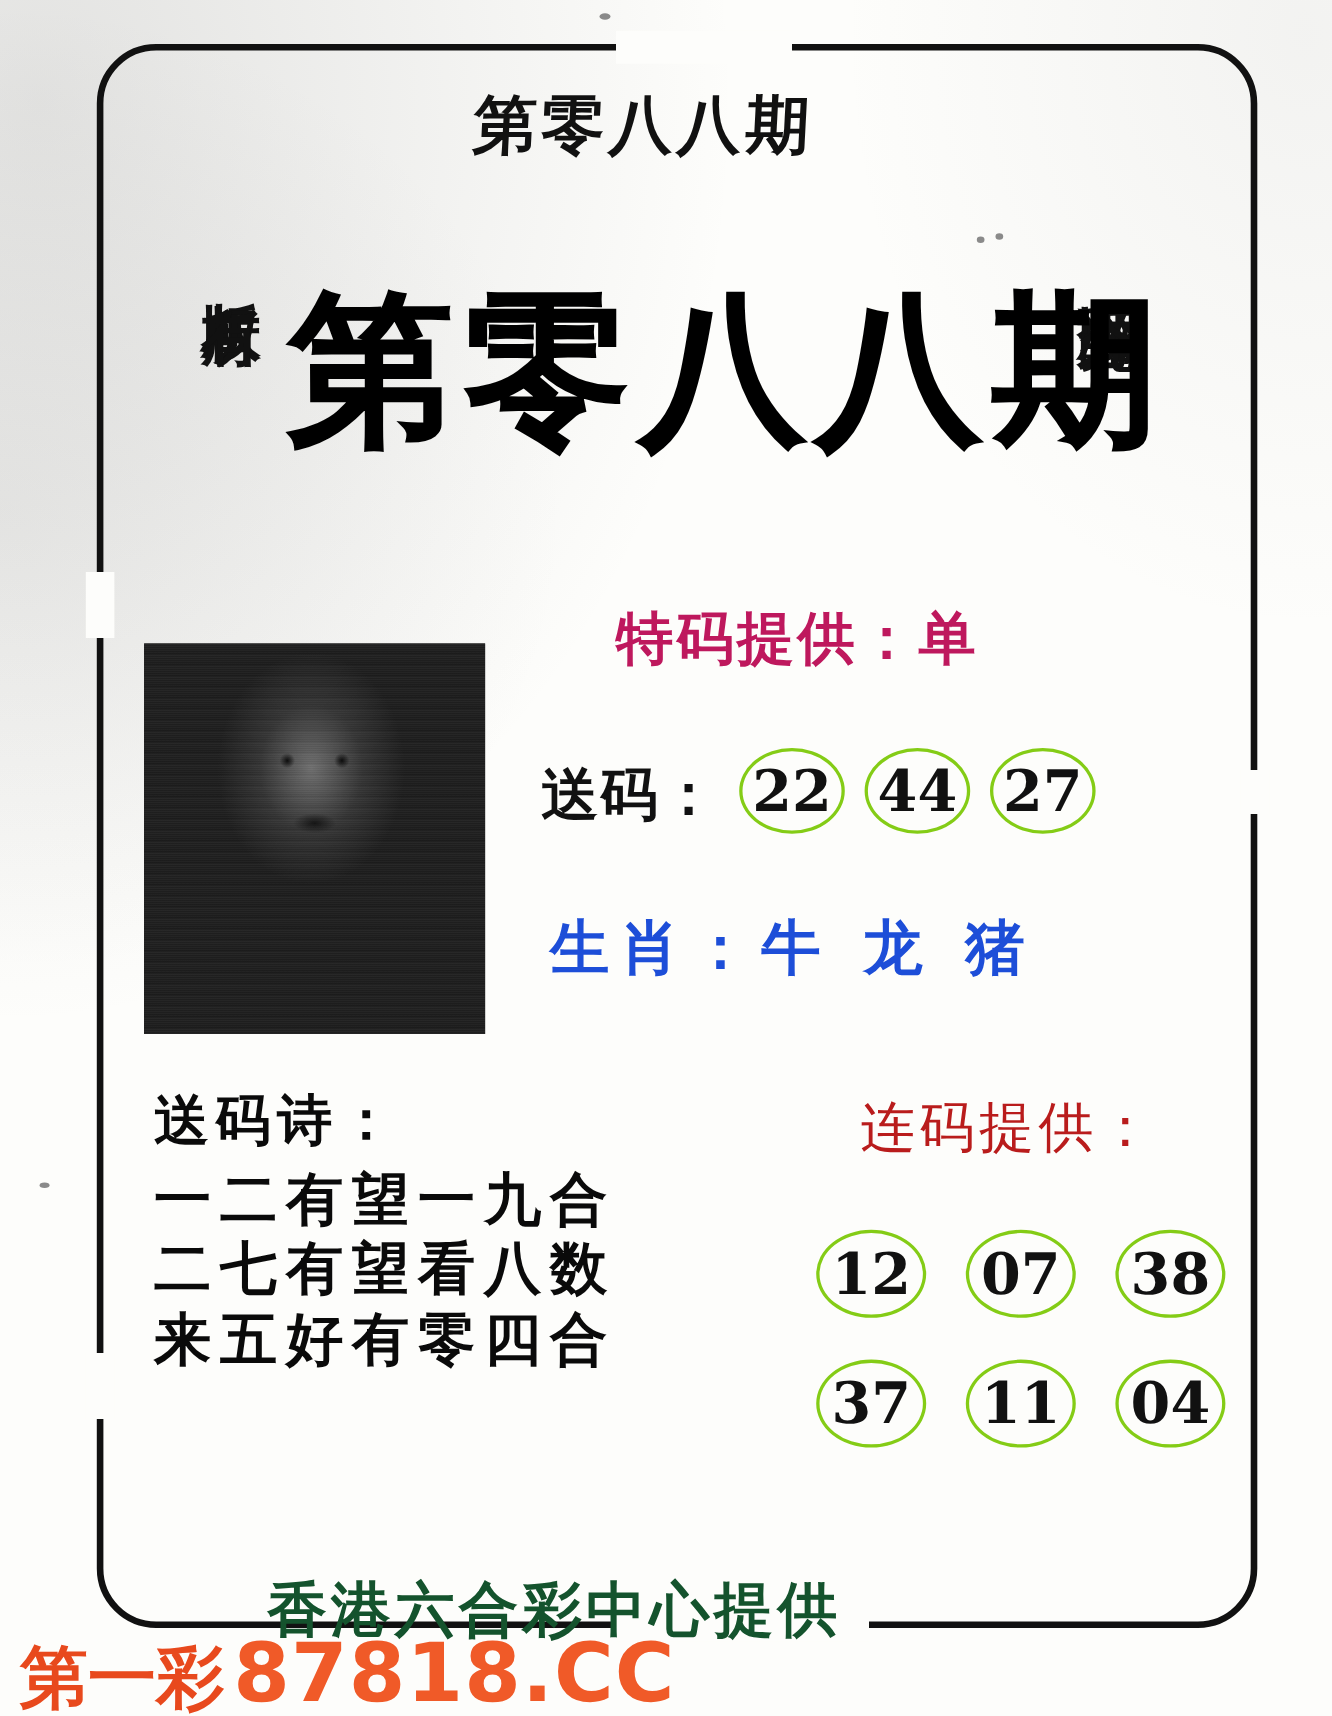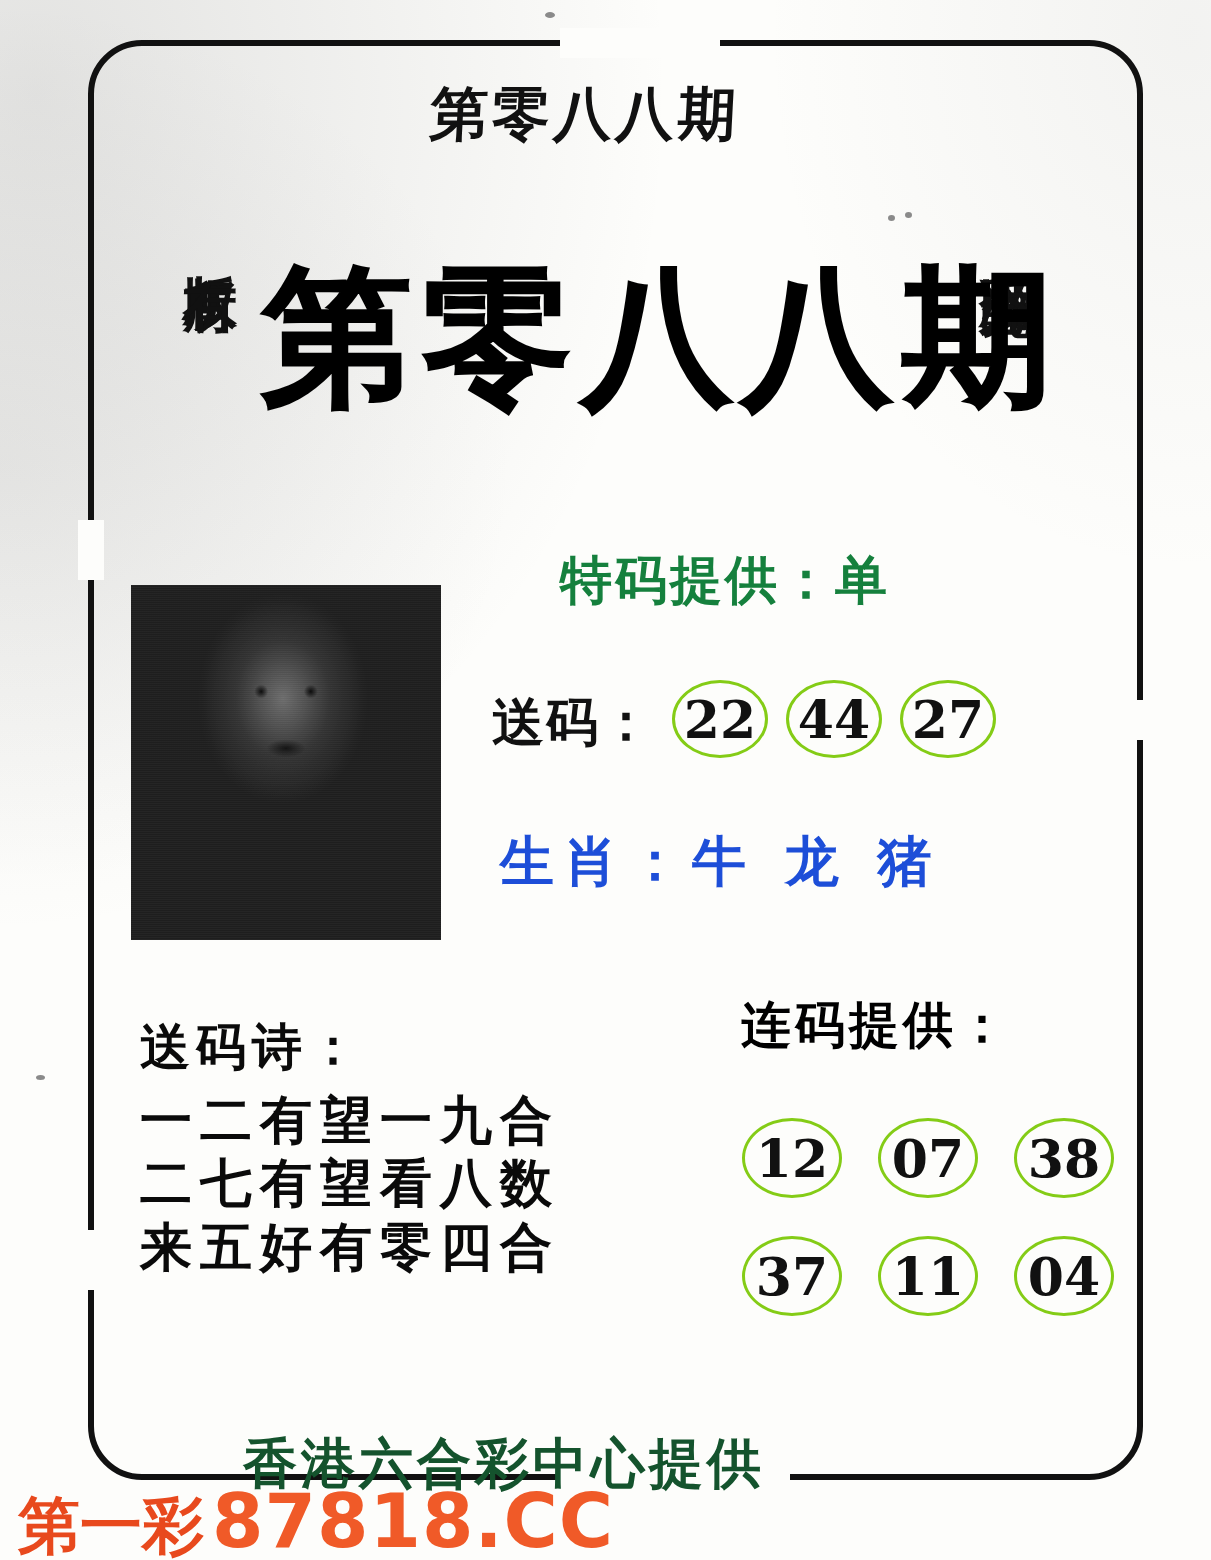--- a/index.html
+++ b/index.html
@@ -111,21 +111,21 @@
     -webkit-text-stroke: 2px #000;
   }
 
   #special-line {
     position: absolute;
     left: 560px;
     top: 546px;
     font-size: 52px;
     font-weight: bold;
     letter-spacing: 3px;
-    color: #15803d;
+    color: #be185d;
     white-space: nowrap;
   }
 
   
   #portrait {
     position: absolute;
     left: 131px;
     top: 585px;
     width: 310px;
     height: 355px;
@@ -193,39 +193,38 @@
     position: absolute;
     left: 140px;
     top: 985px;
     color: #111;
   }
   #poem-title {
     font-size: 50px;
     font-weight: bold;
     letter-spacing: 6px;
     margin-bottom: 8px;
-    margin-top: 29px;
   }
   .poem-line {
     font-size: 52px;
     font-weight: bold;
     letter-spacing: 8px;
     line-height: 1.22;
     white-space: nowrap;
   }
 
   
   #lianma-title {
     position: absolute;
-    left: 741px;
+    left: 782px;
     top: 992px;
     font-size: 50px;
-    font-weight: bold;
+    font-weight: normal;
     letter-spacing: 4px;
-    color: #000000;
+    color: #b91c1c;
     white-space: nowrap;
   }
   #lianma-grid {
     position: absolute;
     left: 742px;
     top: 1118px;
     width: 372px;
   }
   .lian-row {
     display: flex;

